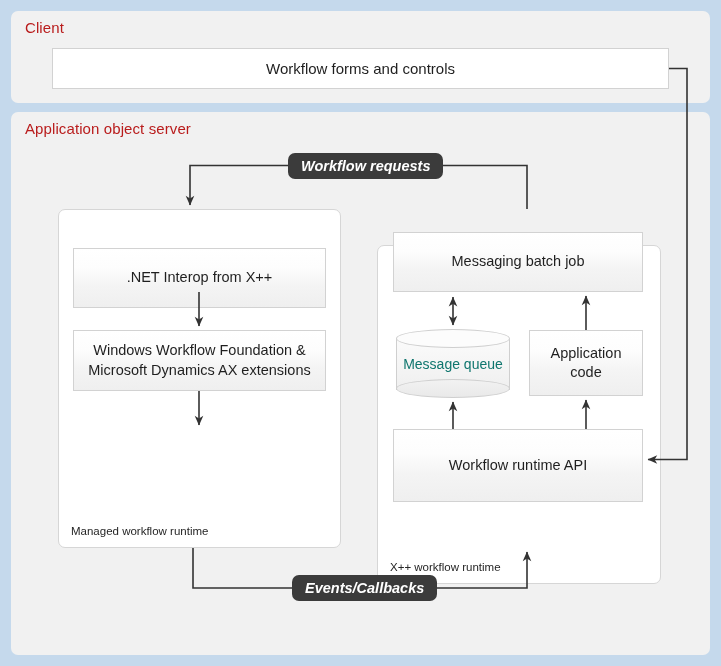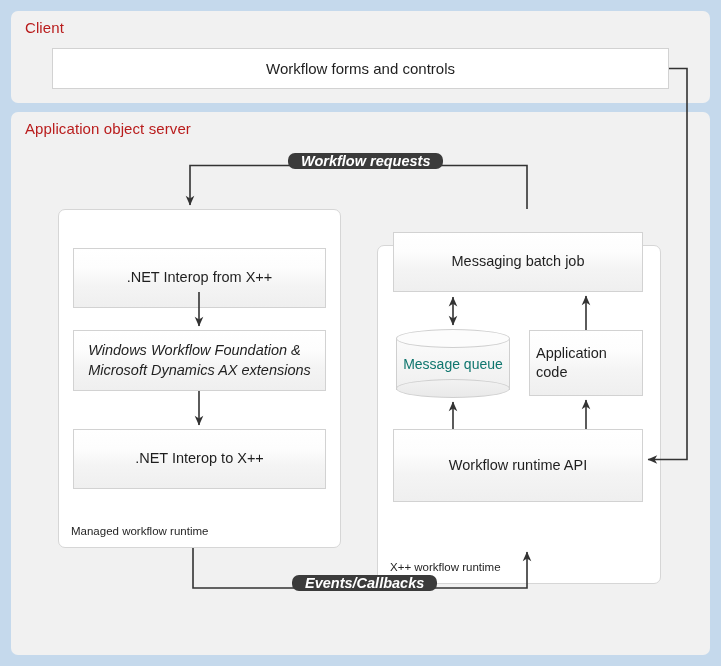--- a/index.html
+++ b/index.html
@@ -47,20 +47,21 @@
     white-space:nowrap;
   }
 
   
   .box{
     position:absolute;
     box-sizing:border-box;
     border:1px solid #d2d2d2;
     background:linear-gradient(to bottom,#ffffff 0%,#fdfdfd 32%,#f4f4f4 62%,#efefef 100%);
     display:flex;align-items:center;justify-content:center;
+    text-align:center;
     font-size:14.5px;
     color:#1f1f1f;
     line-height:1.32;
     padding:2px 6px;
   }
   #box-forms{
     left:52px;top:48px;width:617px;height:41px;
     background:#ffffff;border:1px solid #d2d2d2;
     font-size:15px;
   }
@@ -107,21 +108,21 @@
   .pill{
     position:absolute;
     background:#3b3b3b;
     border-radius:7px;
     color:#ffffff;
     font-style:italic;
     font-size:14.5px;
     font-weight:bold;
     display:flex;align-items:center;justify-content:center;
     padding:4px 13px;
-    height:16px;
+    height:26px;
     white-space:nowrap;
     box-sizing:border-box;
   }
   #pill-requests{left:288px;top:153px;}
   #pill-events{left:292px;top:575px;}
 </style>
 </head>
 <body>
 
 <div id="stage">
@@ -135,24 +136,23 @@
   <div class="zone" id="zone-aos">
     <div class="zone-title">Application object server</div>
   </div>
 
   <div class="runtime" id="runtime-managed">
     <div class="runtime-label">Managed workflow runtime</div>
   </div>
 
   <div class="box" id="box-net-from">.NET Interop from X++</div>
 
-  <div class="box" id="box-wwf" style="white-space:pre-line;font-style:italic;">Windows Workflow Foundation &amp;
+  <div class="box" id="box-wwf" style="white-space:pre-line;">Windows Workflow Foundation &amp;
 Microsoft Dynamics AX extensions</div>
 
-  <div class="box" id="box-net-to">.NET Interop to X++</div>
 
   <div class="runtime" id="runtime-xpp">
     <div class="runtime-label">X++ workflow runtime</div>
   </div>
 
   <div class="box" id="box-batch">Messaging batch job</div>
 
   <div id="cyl-queue">
     <div class="cyl-body"></div>
     <div class="cyl-bottom"></div>

